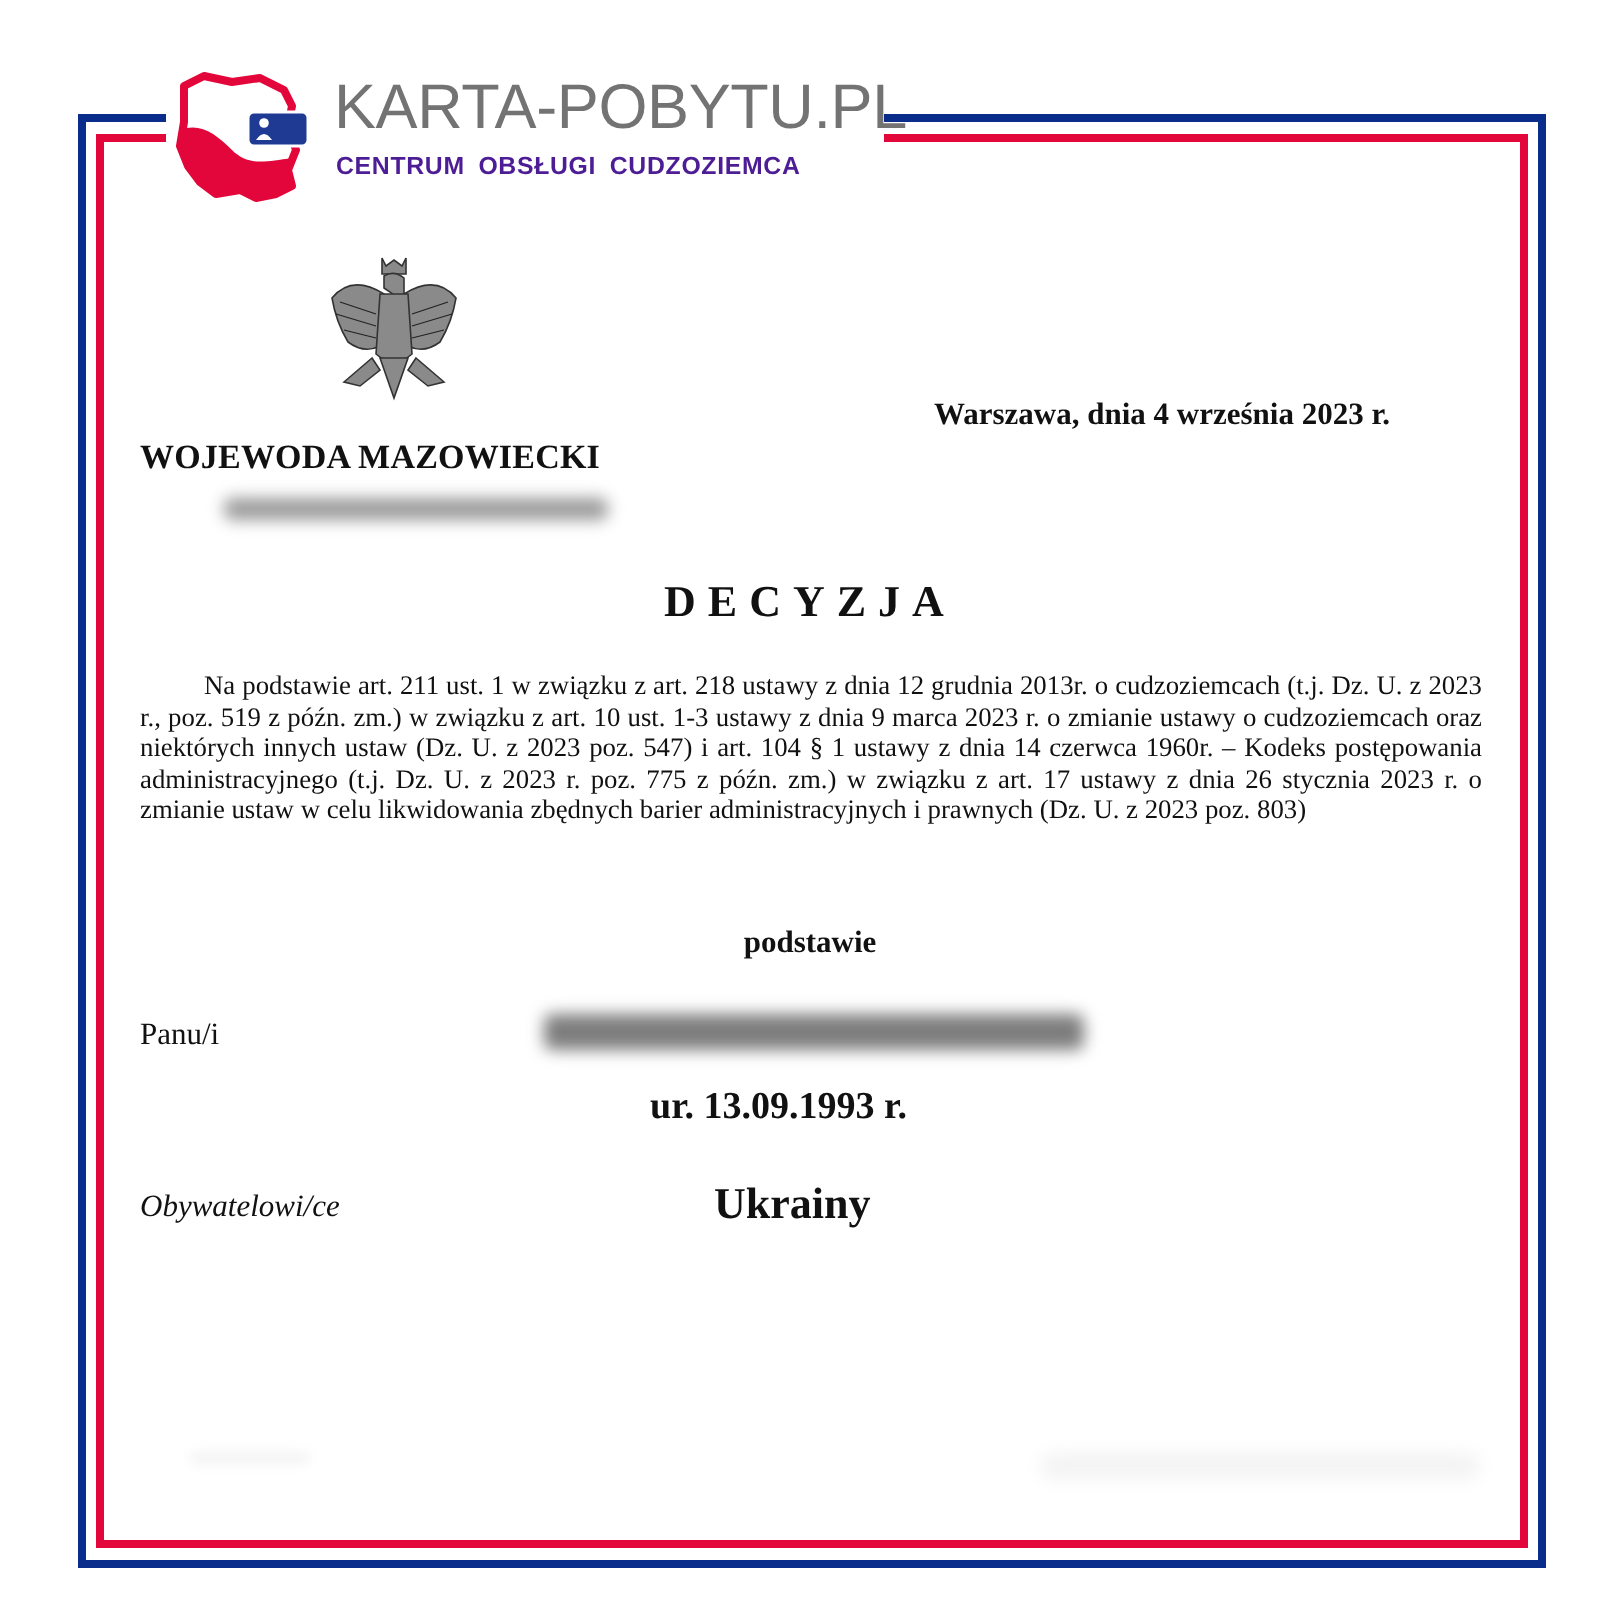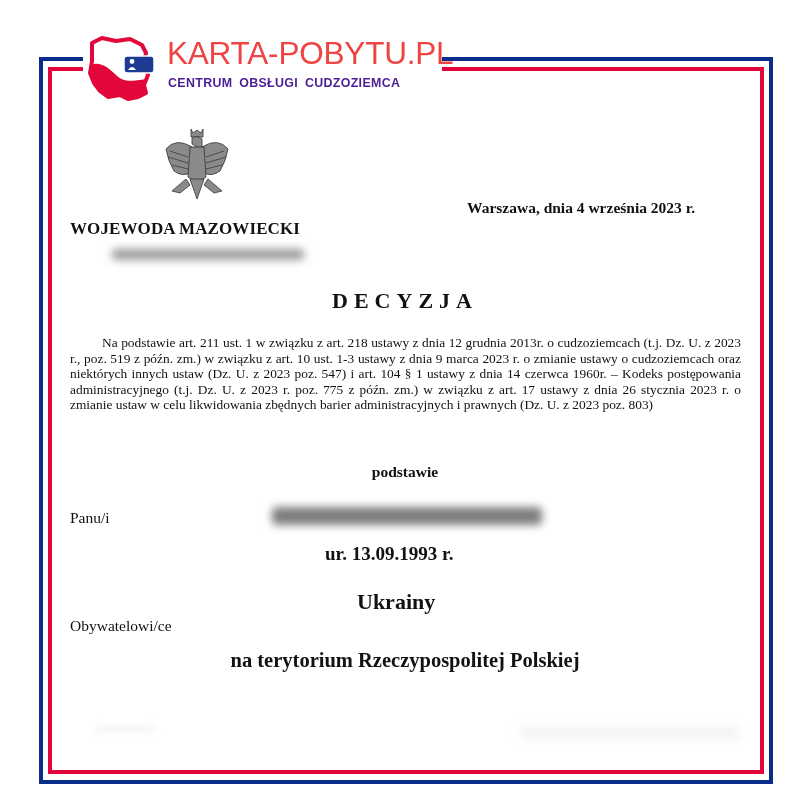--- a/index.html
+++ b/index.html
@@ -5,33 +5,33 @@
   html, body { margin: 0; padding: 0; background: #ffffff; }
   body { width: 810px; height: 810px; position: relative; overflow: hidden; font-family: "Liberation Serif", serif; color: #111; }
   .abs { position: absolute; }
 
   
   .line { position: absolute; }
   .blue { background: #0a2d8c; }
   .red  { background: #e3063a; }
 
   
-  .brand-title { position: absolute; left: 167px; top: 38px; font-family: "Liberation Sans", sans-serif; font-size: 31.5px; font-weight: 400; color: #ef4444; letter-spacing: -0.2px; line-height: 1; white-space: nowrap; }
+  .brand-title { position: absolute; left: 167px; top: 38px; font-family: "Liberation Sans", sans-serif; font-size: 31.5px; font-weight: 400; color: #737373; letter-spacing: -0.2px; line-height: 1; white-space: nowrap; }
   .brand-sub { position: absolute; left: 168px; top: 77px; font-family: "Liberation Sans", sans-serif; font-size: 12.4px; font-weight: 700; color: #4c1d95; letter-spacing: 0.35px; line-height: 1; white-space: nowrap; word-spacing: 3px; }
 
   .doc-text { position: absolute; white-space: nowrap; }
   .authority { left: 70px; top: 219px; font-size: 17px; font-weight: 700; letter-spacing: 0.1px; }
   .blur { position: absolute; background: #9a9a9a; filter: blur(4px); border-radius: 4px; }
   .date { left: 467px; top: 199px; font-size: 15.5px; font-weight: 700; }
   .title { left: 0; width: 810px; top: 288px; text-align: center; font-size: 22px; font-weight: 700; letter-spacing: 6px; }
   .body-par { position: absolute; left: 70px; width: 671px; top: 335px; font-size: 13.4px; line-height: 15.6px; text-align: justify; text-indent: 32px; white-space: normal; }
   .udzielam { left: 0; width: 810px; top: 463px; text-align: center; font-size: 15.5px; font-weight: 700; }
   .panu { left: 70px; top: 509px; font-size: 15.5px; }
   .born { left: 325px; top: 543px; font-size: 19px; font-weight: 700; }
-  .obyw { left: 70px; top: 617px; font-size: 15.5px; }
+  .obyw { left: 70px; top: 595px; font-size: 15.5px; font-style: italic; }
   .country { left: 357px; top: 589px; font-size: 22px; font-weight: 700; }
   .permit { left: 0; width: 810px; top: 647px; text-align: center; font-size: 20.5px; font-weight: 700; line-height: 26px; white-space: normal; }
 </style>
 </head>
 <body>
 
 <div>
 
   <div class="line blue" style="left:39px; top:57px; width:44px; height:4px;"></div>
   <div class="line blue" style="left:442px; top:57px; width:331px; height:4px;"></div>
@@ -100,18 +100,17 @@
 
   <div class="doc-text panu">Panu/i</div>
   <div class="blur" style="left:272px; top:507px; width:270px; height:18px; background:#7d7d7d;"></div>
 
   <div class="doc-text born">ur. 13.09.1993 r.</div>
 
   <div class="doc-text obyw">Obywatelowi/ce</div>
   <div class="doc-text country">Ukrainy</div>
 
   <div class="doc-text permit">
-    <div>na terytorium Rzeczypospolitej Polskiej</div>
   </div>
 
   <div class="abs" style="left:95px; top:726px; width:60px; height:6px; background:#f3f3f3; filter:blur(3px); border-radius:4px;"></div>
   <div class="abs" style="left:520px; top:726px; width:220px; height:14px; background:#f4f4f4; filter:blur(4px); border-radius:8px;"></div>
 </div>
 
 </body></html>

